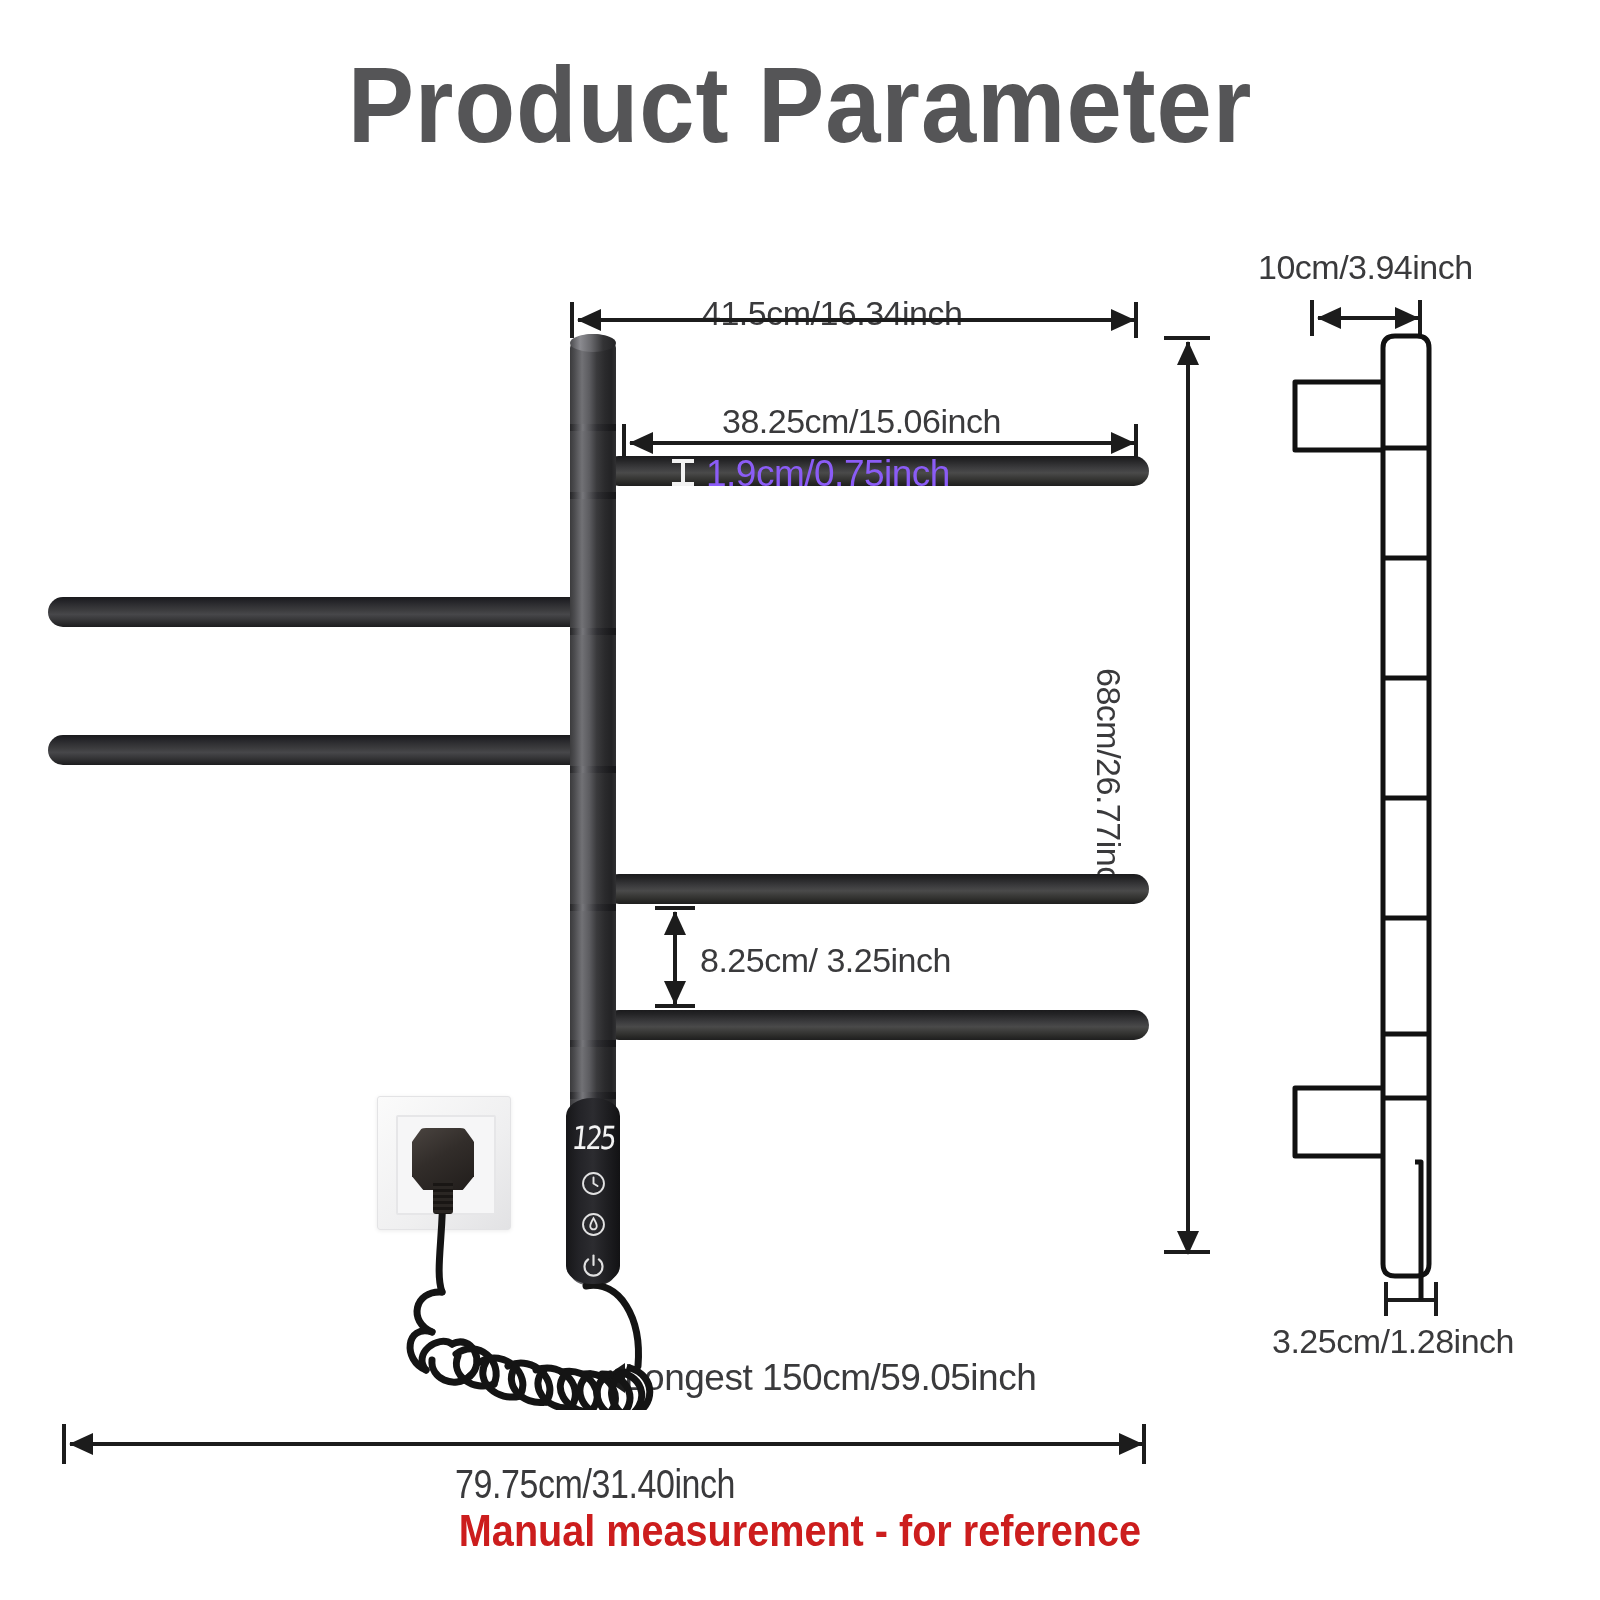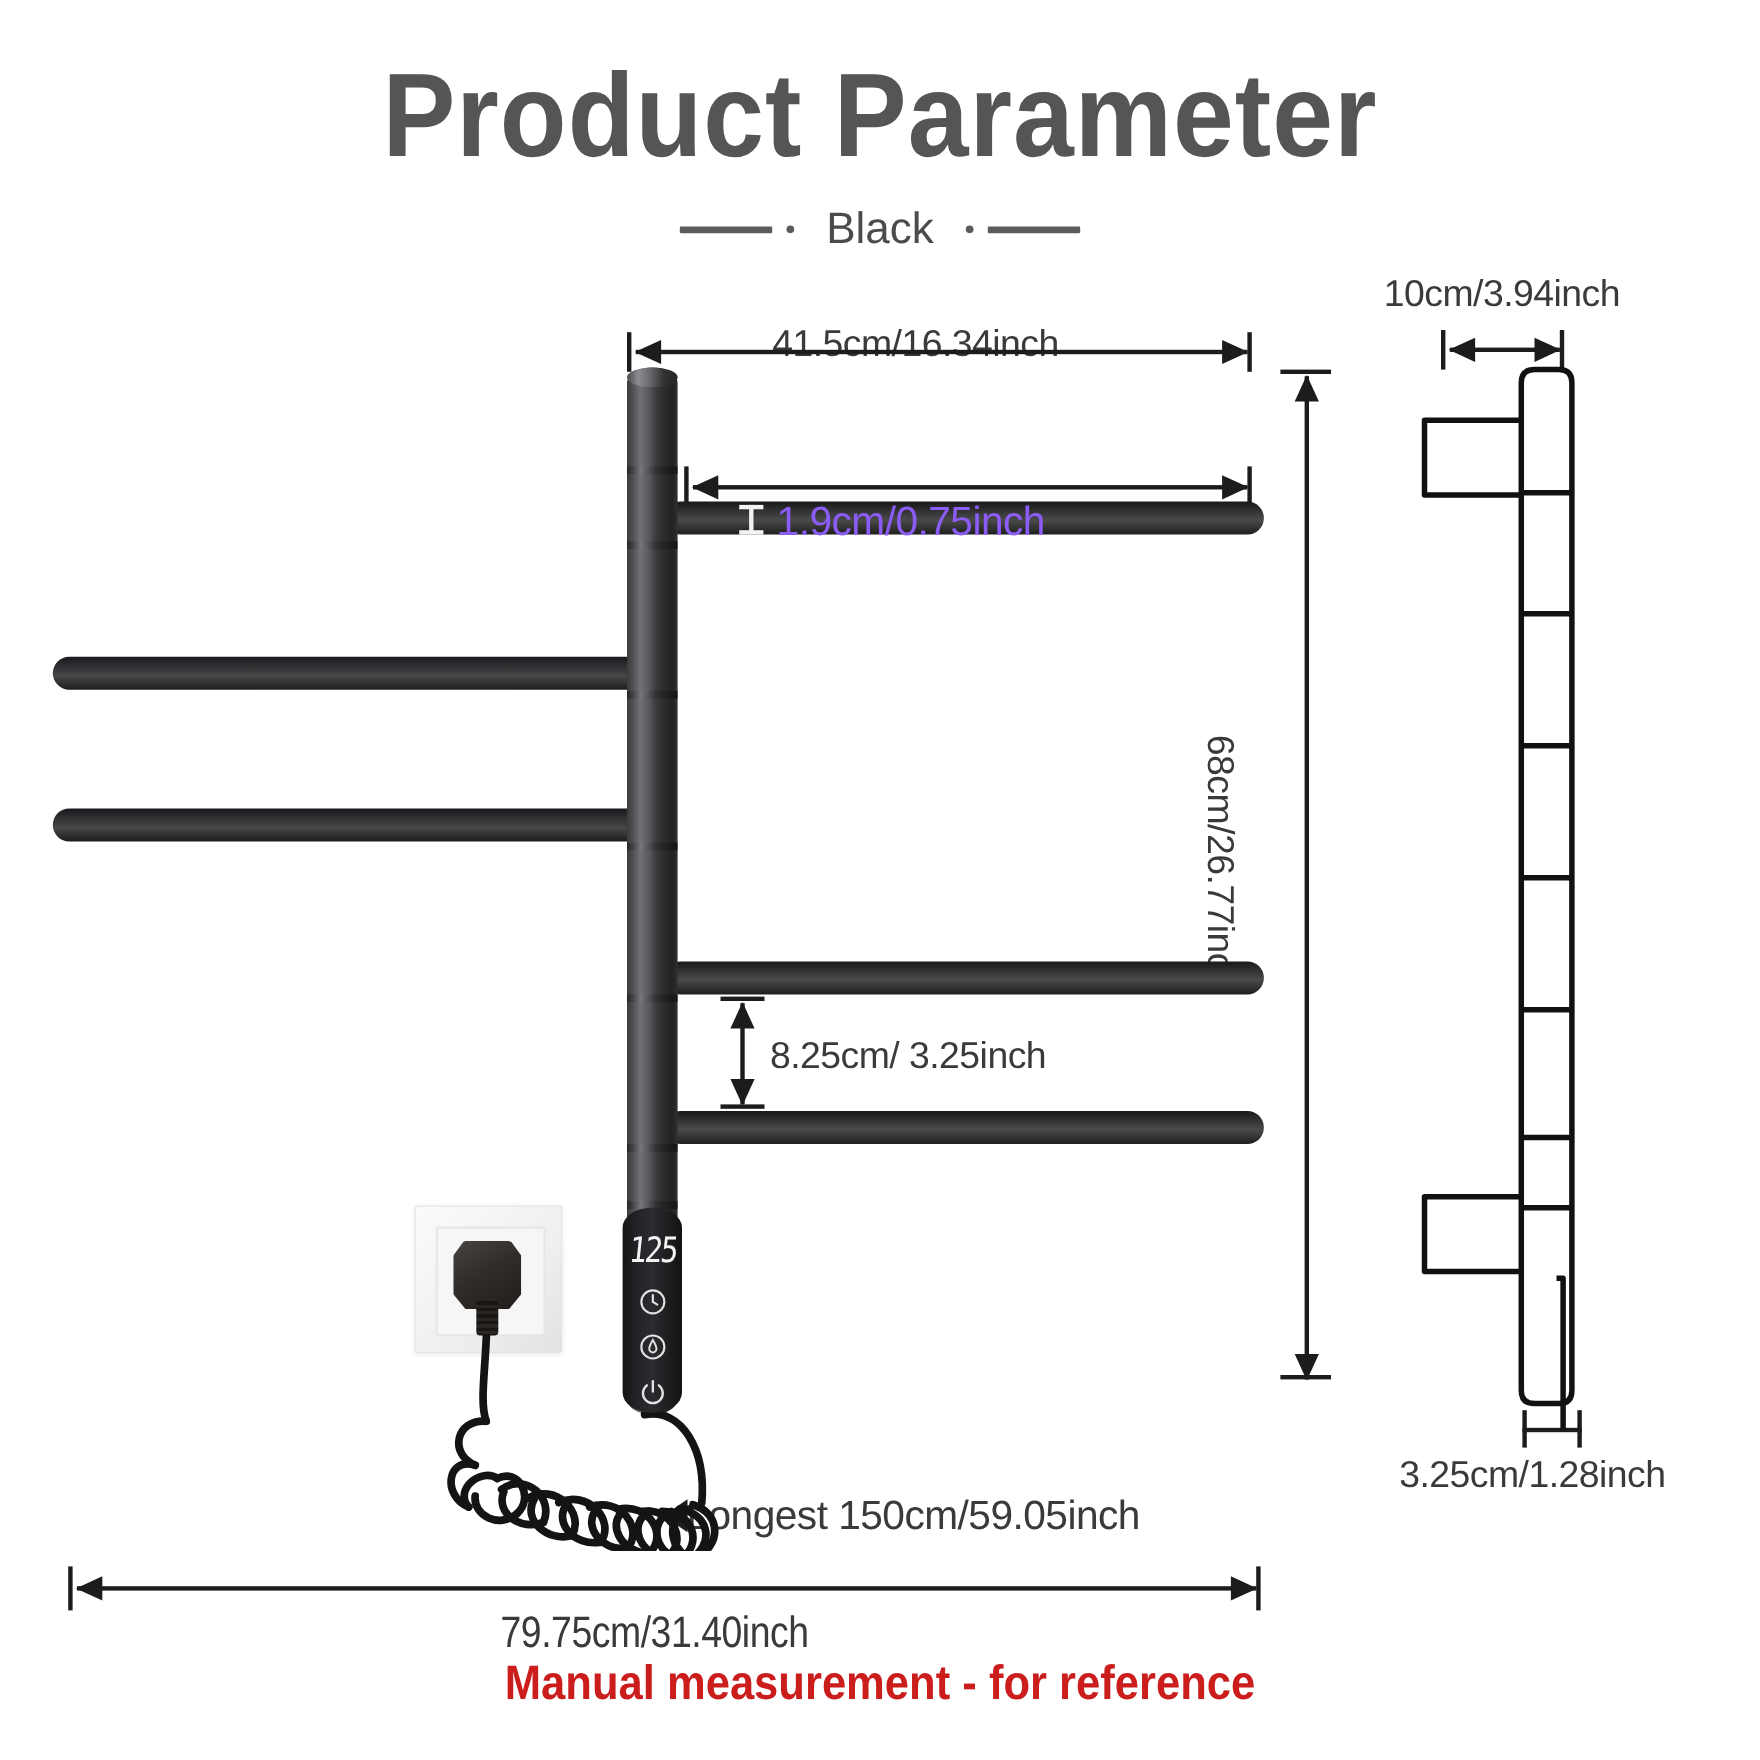--- a/index.html
+++ b/index.html
@@ -304,27 +304,20 @@
     border-right: 22px solid #1c1c1c;
   }
 </style>
 </head>
 <body>
 
 <div id="page">
 
   <div class="title">Product Parameter</div>
 
-  <div class="subtitle-row">
-    <span class="sub-dash"></span>
-    <span class="sub-dot"></span>
-    <span class="subtitle-text">Black</span>
-    <span class="sub-dot"></span>
-    <span class="sub-dash"></span>
-  </div>
 
   <div class="post"></div>
   <div class="post-cap"></div>
   <div class="post-joint" style="top:424px;"></div>
   <div class="post-joint" style="top:492px;"></div>
   <div class="post-joint" style="top:628px;"></div>
   <div class="post-joint" style="top:766px;"></div>
   <div class="post-joint" style="top:904px;"></div>
   <div class="post-joint" style="top:1040px;"></div>
   <div class="post-joint" style="top:1092px;"></div>
@@ -333,20 +326,21 @@
   <div class="bar left" style="left:48px;  top:597px;  width:545px;"></div>
   <div class="bar left" style="left:48px;  top:735px;  width:545px;"></div>
   <div class="bar" style="left:604px; top:874px;  width:545px;"></div>
   <div class="bar" style="left:604px; top:1010px; width:545px;"></div>
 
   <div class="dim-label" style="left:702px; top:272px;margin-top:22px;">41.5cm/16.34inch</div>
   <div class="tick-v" style="left:570px; top:302px; height:36px;"></div>
   <div class="h-arrow" style="left:578px; top:318px; width:556px;"></div>
   <div class="tick-v" style="left:1134px; top:302px; height:36px;"></div>
 
+  <div class="dim-label" style="left:722px; top:402px;">38.25cm/15.06inch</div>
   <div class="tick-v" style="left:622px; top:424px; height:38px;"></div>
   <div class="h-arrow" style="left:630px; top:441px; width:504px;"></div>
   <div class="tick-v" style="left:1134px; top:424px; height:38px;"></div>
 
   <div class="tick-h" style="left:672px; top:459px; width:22px; background:#f2f2f2; z-index:8;"></div>
   <div class="tick-v" style="left:681px; top:459px; height:26px; background:#f2f2f2; z-index:8;"></div>
   <div class="tick-h" style="left:672px; top:482px; width:22px; background:#f2f2f2; z-index:8;"></div>
   <div class="dim-label white" style="left:706px; top:453px; z-index:8;">1.9cm/0.75inch</div>
 
   <div class="tick-h" style="left:1164px; top:336px; width:46px;"></div>

